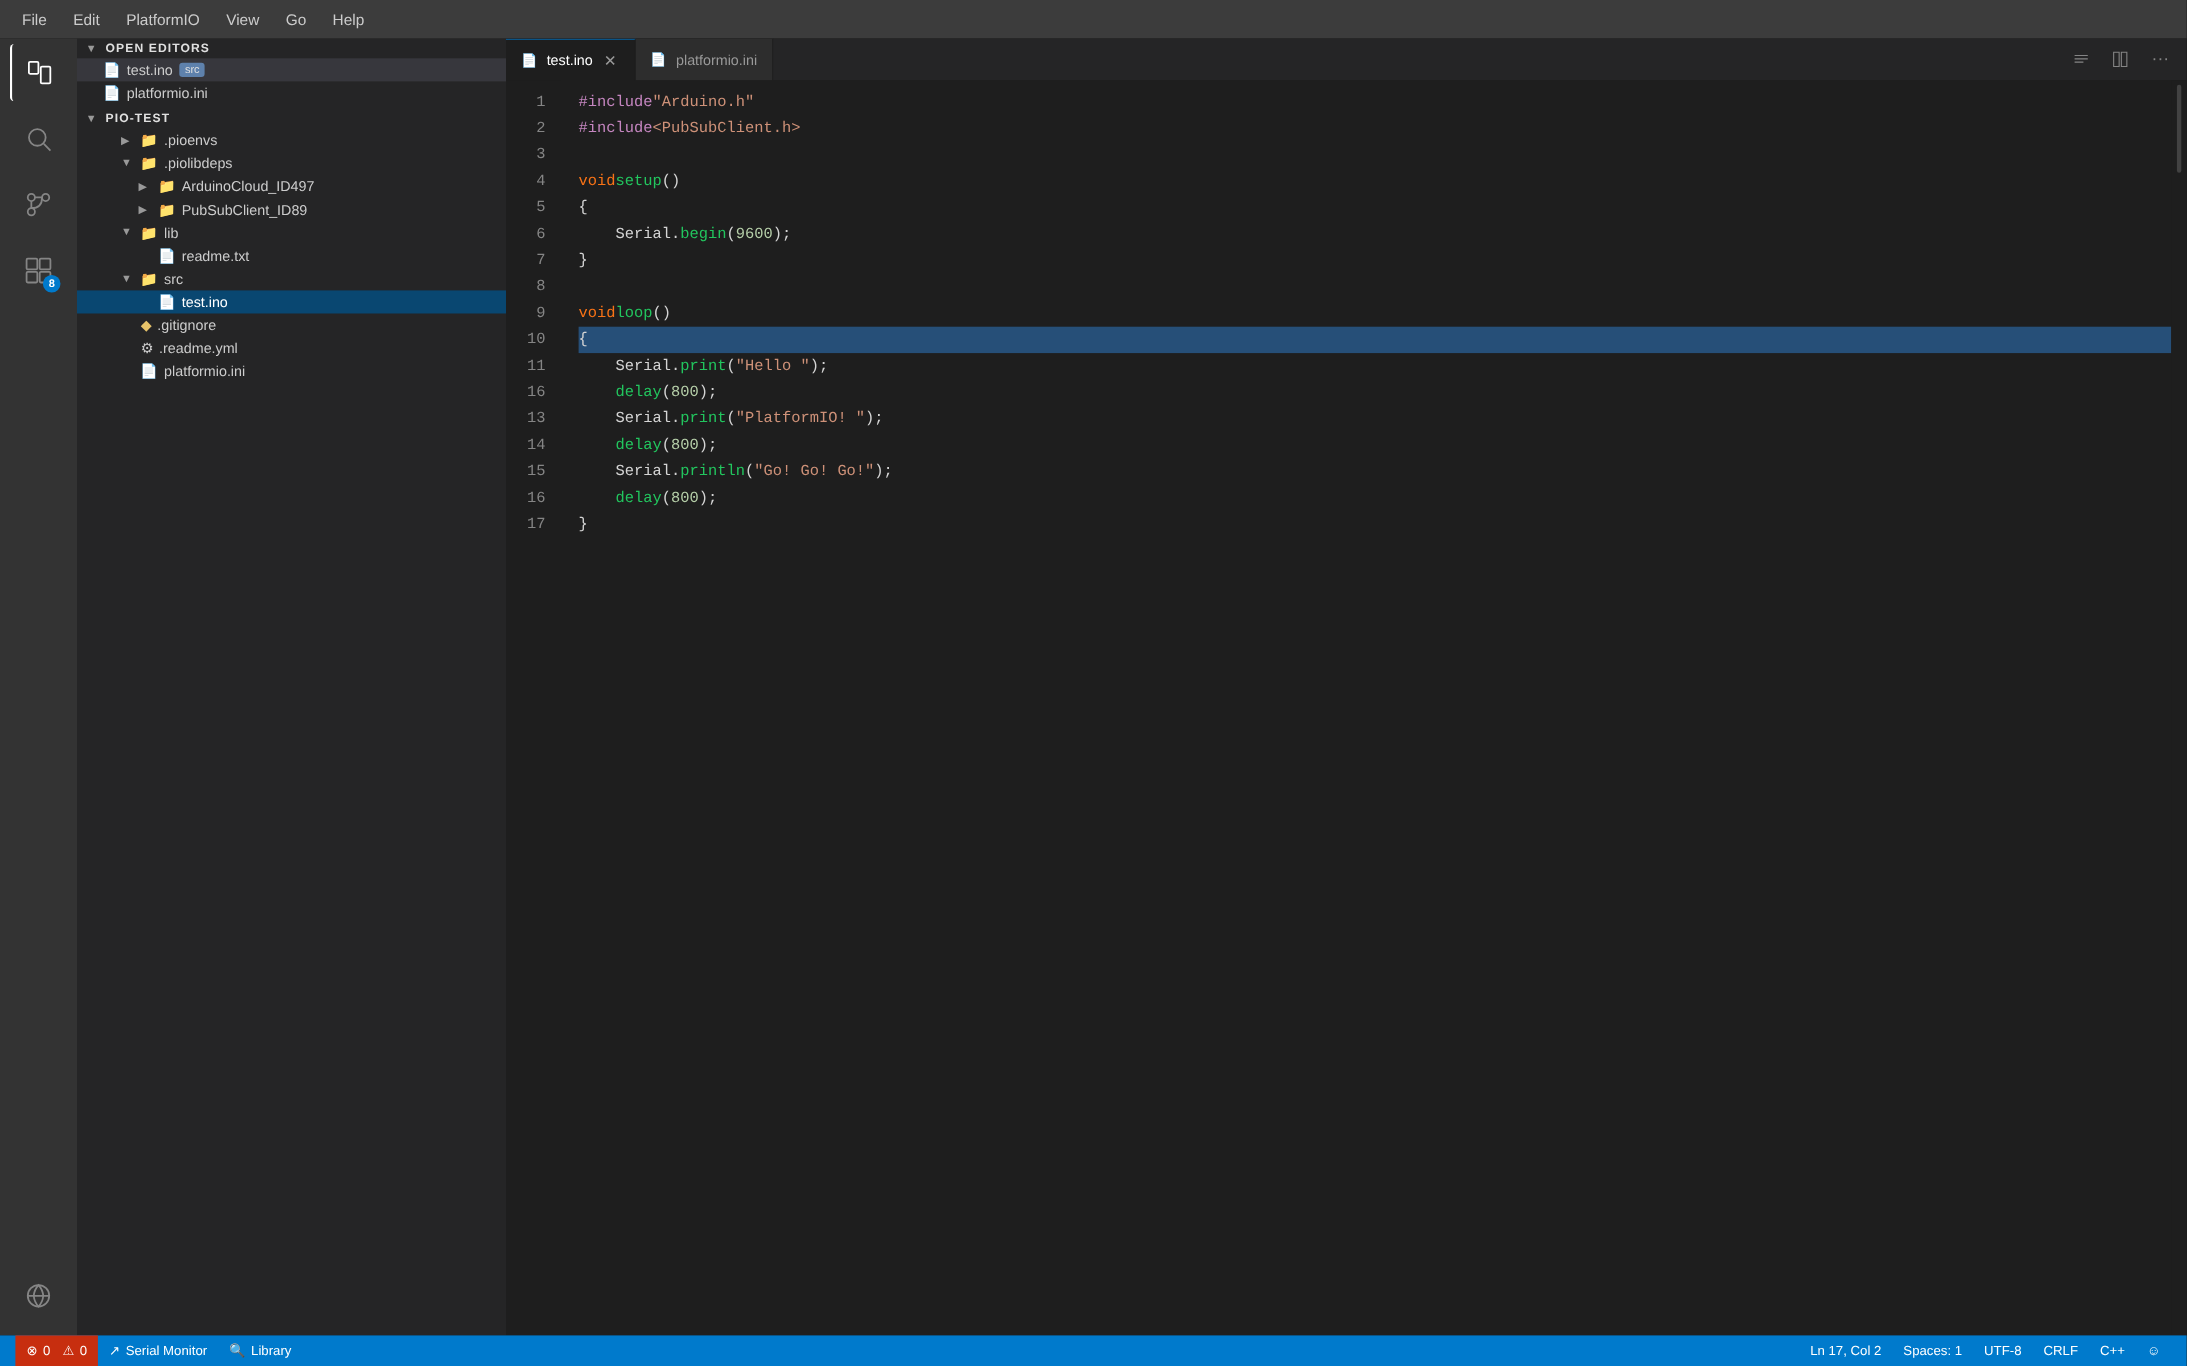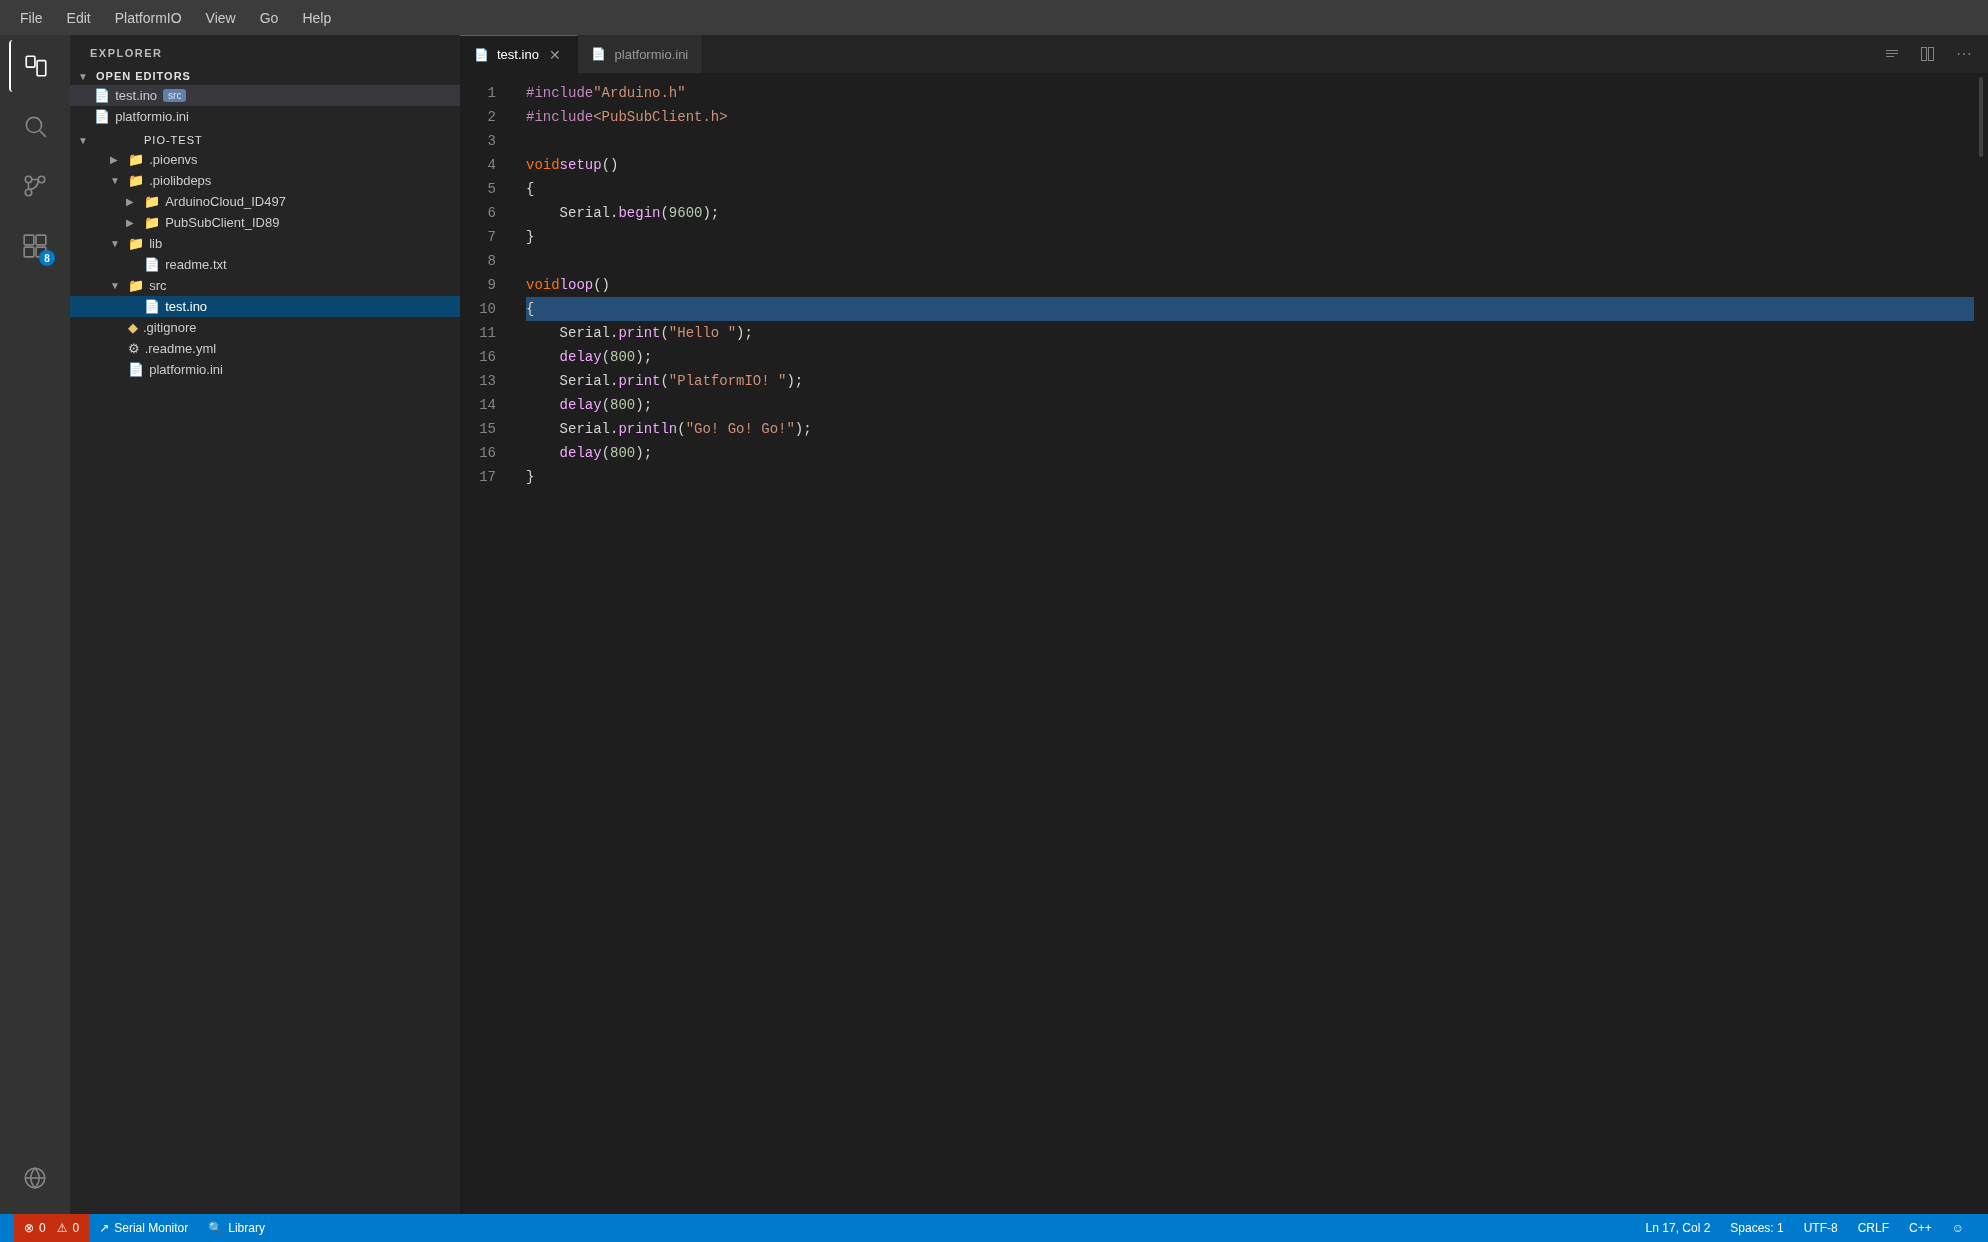--- a/index.html
+++ b/index.html
@@ -227,21 +227,21 @@
     .code-line {
       white-space: pre;
       height: 24px;
       display: flex;
       align-items: center;
     }
     .code-line.highlight { background: #264f78; }
 
     
     .kw { color: #f97316; }
-    .fn { color: #f0abfc; }
+    .fn { color: #22c55e; }
     .str { color: #ce9178; }
     .num { color: #b5cea8; }
     .inc { color: #c586c0; }
     .punc { color: #d4d4d4; }
 
     
     #scrollbar-area {
       width: 14px;
       background: #1e1e1e;
       flex-shrink: 0;
@@ -318,39 +318,38 @@
     <div class="activity-icon inactive" title="Remote" style="margin-top:auto; margin-bottom:10px; color:#858585;">
       <svg viewBox="0 0 24 24" fill="none" stroke="currentColor" stroke-width="1.5">
         <circle cx="12" cy="12" r="9"></circle>
         <line x1="3" y1="12" x2="21" y2="12"></line>
         <path d="M12 3a15 15 0 0 1 4 9 15 15 0 0 1-4 9 15 15 0 0 1-4-9 15 15 0 0 1 4-9z"></path>
       </svg>
     </div>
   </div>
 
   <div id="sidebar">
-    <div id="sidebar-header">EXPLORER</div>
 
     <div class="tree-section-header">
       <span class="chevron">▼</span>
       <span style="font-size:11px; letter-spacing:1px;">OPEN EDITORS</span>
     </div>
     <div class="tree-item indent-1 active">
       <span class="icon-file file-color">📄</span>
       <span>test.ino</span>
       <span class="src-tag">src</span>
     </div>
     <div class="tree-item indent-1">
       <span class="icon-file file-color">📄</span>
       <span>platformio.ini</span>
     </div>
 
     <div class="tree-section-header" style="margin-top:4px;">
       <span class="chevron">▼</span>
-      <span style="font-size:11px; letter-spacing:1px; font-weight:400;margin-left:48px;">PIO-TEST</span>
+      <span style="font-size:11px; letter-spacing:1px; font-weight:700;">PIO-TEST</span>
     </div>
 
     <div class="tree-item indent-2">
       <span class="chevron">▶</span>
       <span class="icon-folder folder-color">📁</span>
       <span>.pioenvs</span>
     </div>
 
     <div class="tree-item indent-2">
       <span class="chevron">▼</span>

